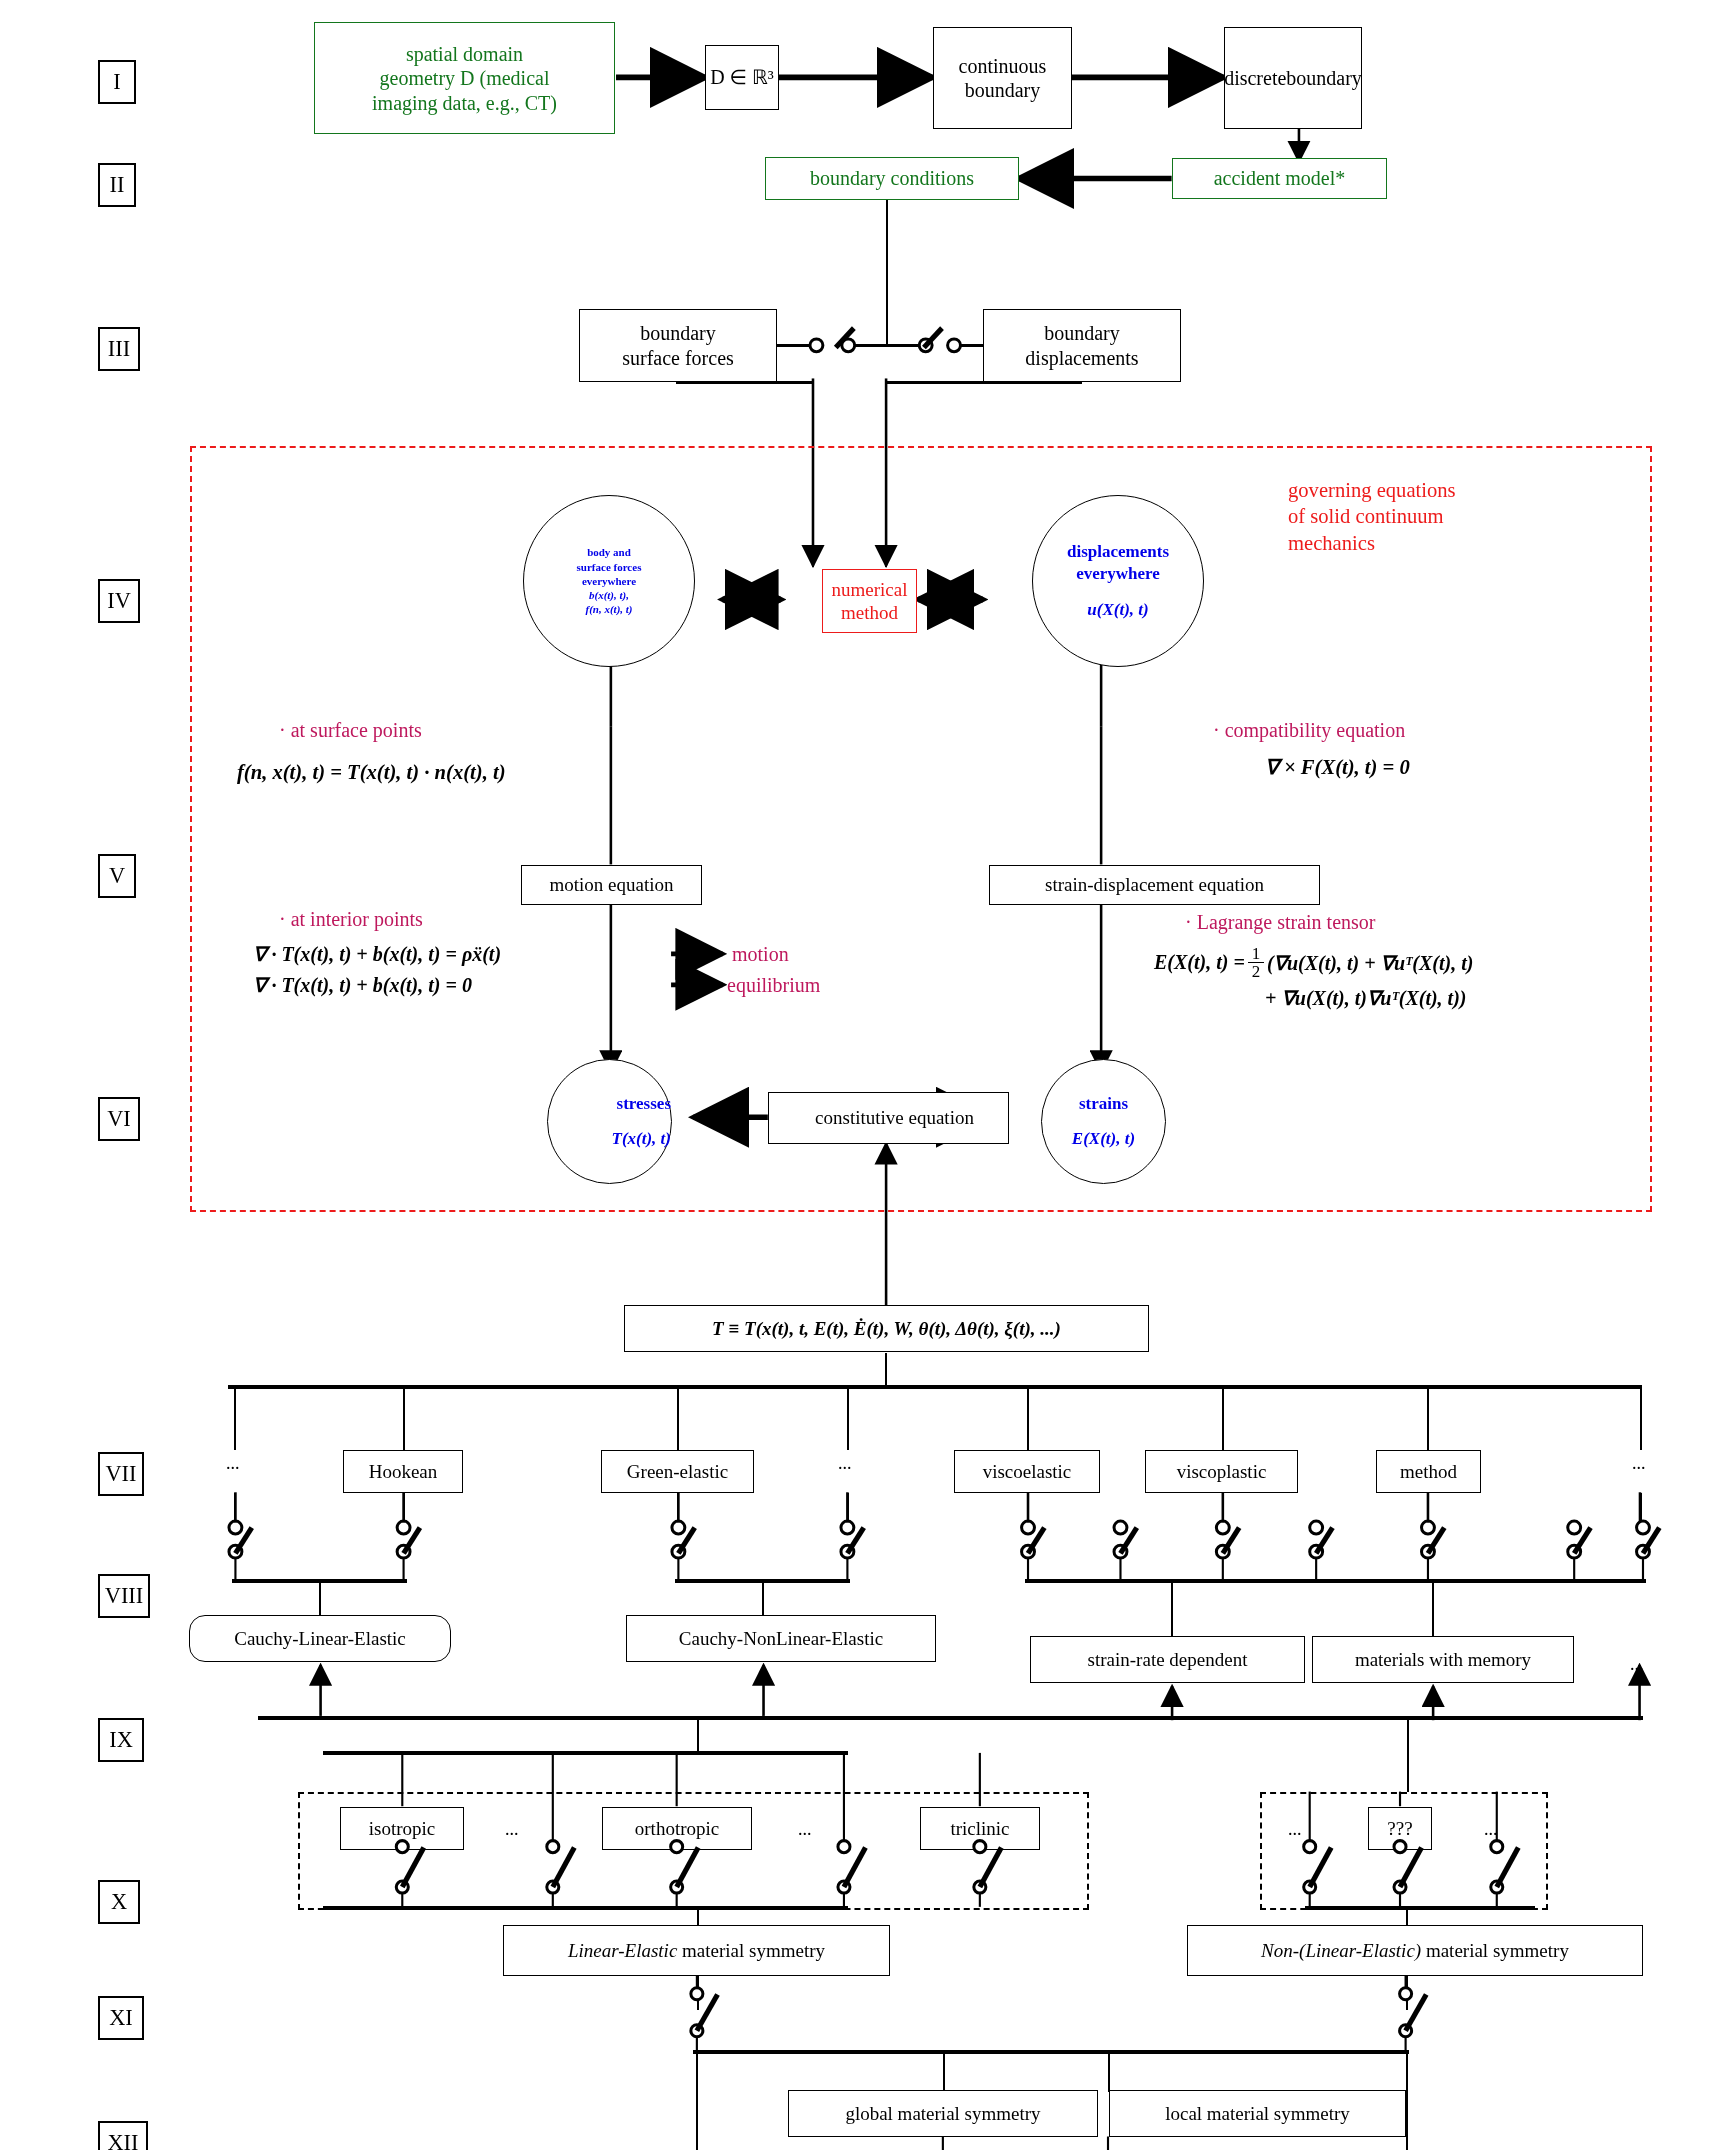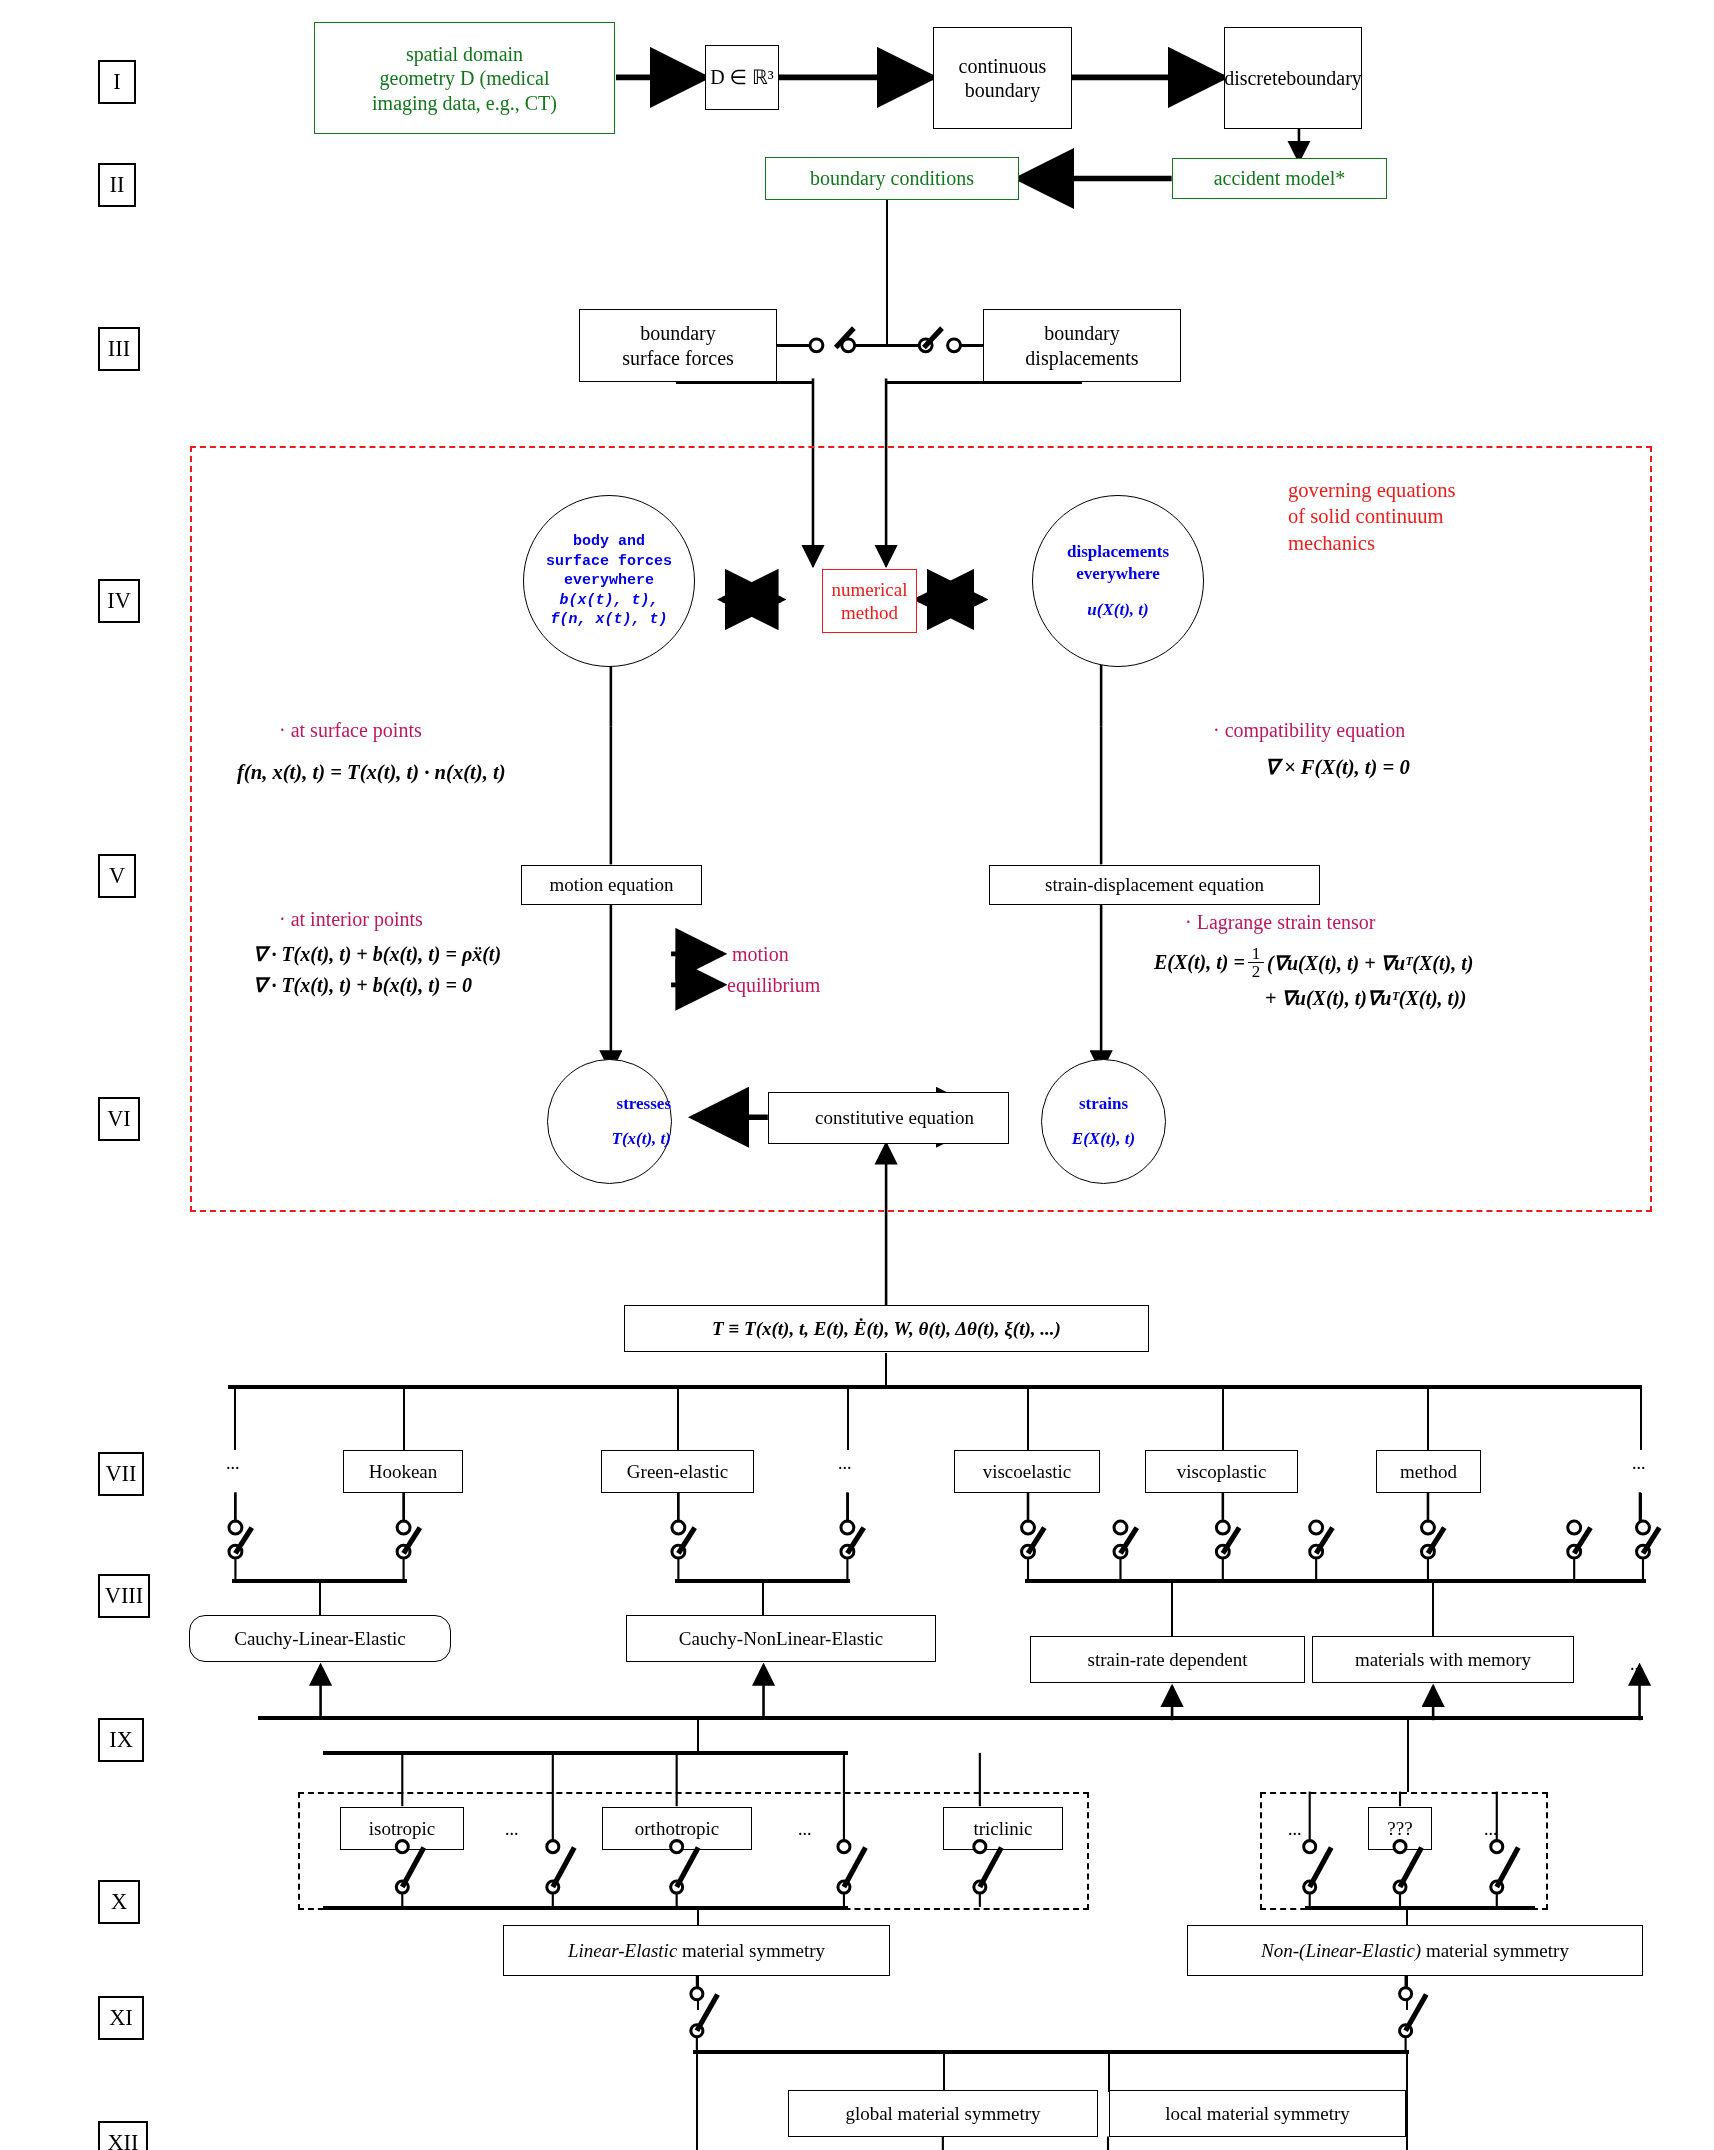--- a/index.html
+++ b/index.html
@@ -151,21 +151,21 @@
   <div class="ln hl" style="left:885px;top:381px;width:197px;height:2.6px;"></div>
 
   <div class="reddash" style="left:190px;top:446px;width:1462px;height:766px;"></div>
 
   <div class="txt red" style="left:1288px;top:477px;font-size:20.6px;line-height:1.28;text-align:left;white-space:normal;width:267px;">
     <div>governing equations</div>
     <div>of solid continuum</div>
     <div>mechanics</div>
   </div>
 
-  <div class="circ" style="left:523px;top:495px;width:172px;height:172px;font-size:15px;font-family:Liberation Mono, monospace;">
+  <div class="circ" style="left:523px;top:495px;width:172px;height:172px;font-size:11px;">
     <span>body and</span>
     <span>surface forces</span>
     <span>everywhere</span>
     <span class="it">b(x(t), t),</span>
     <span class="it">f(n, x(t), t)</span>
   </div>
 
   <div class="box rbox" style="left:822px;top:569px;width:95px;height:64px;font-size:19px;flex-direction:column;">
     <div>numerical</div>
     <div>method</div>
@@ -357,21 +357,21 @@
   <div class="ln vl" style="left:697px;top:1719px;height:34px;"></div>
   <div class="ln vl" style="left:1407px;top:1719px;height:73px;"></div>
 
   <div class="dashbox" style="left:298px;top:1792px;width:791px;height:118px;"></div>
   <div class="dashbox" style="left:1260px;top:1792px;width:288px;height:118px;"></div>
 
   <div class="box" style="left:340px;top:1807px;width:124px;height:43px;font-size:19px;">isotropic</div>
   <div class="dots" style="left:505px;top:1819px;">...</div>
   <div class="box" style="left:602px;top:1807px;width:150px;height:43px;font-size:19px;">orthotropic</div>
   <div class="dots" style="left:798px;top:1819px;">...</div>
-  <div class="box" style="left:920px;top:1807px;width:120px;height:43px;font-size:19px;margin-left:23px;">triclinic</div>
+  <div class="box" style="left:920px;top:1807px;width:120px;height:43px;font-size:19px;">triclinic</div>
 
   <div class="dots" style="left:1288px;top:1819px;">...</div>
   <div class="box" style="left:1368px;top:1807px;width:64px;height:43px;font-size:19px;">???</div>
   <div class="dots" style="left:1484px;top:1819px;">...</div>
 
   <svg class="ov" viewBox="0 0 3987 5497">
 
     <g stroke="#000" stroke-width="5">
       <line x1="935" y1="4076" x2="935" y2="4200"></line>
       <line x1="1285" y1="4076" x2="1285" y2="4288"></line>

